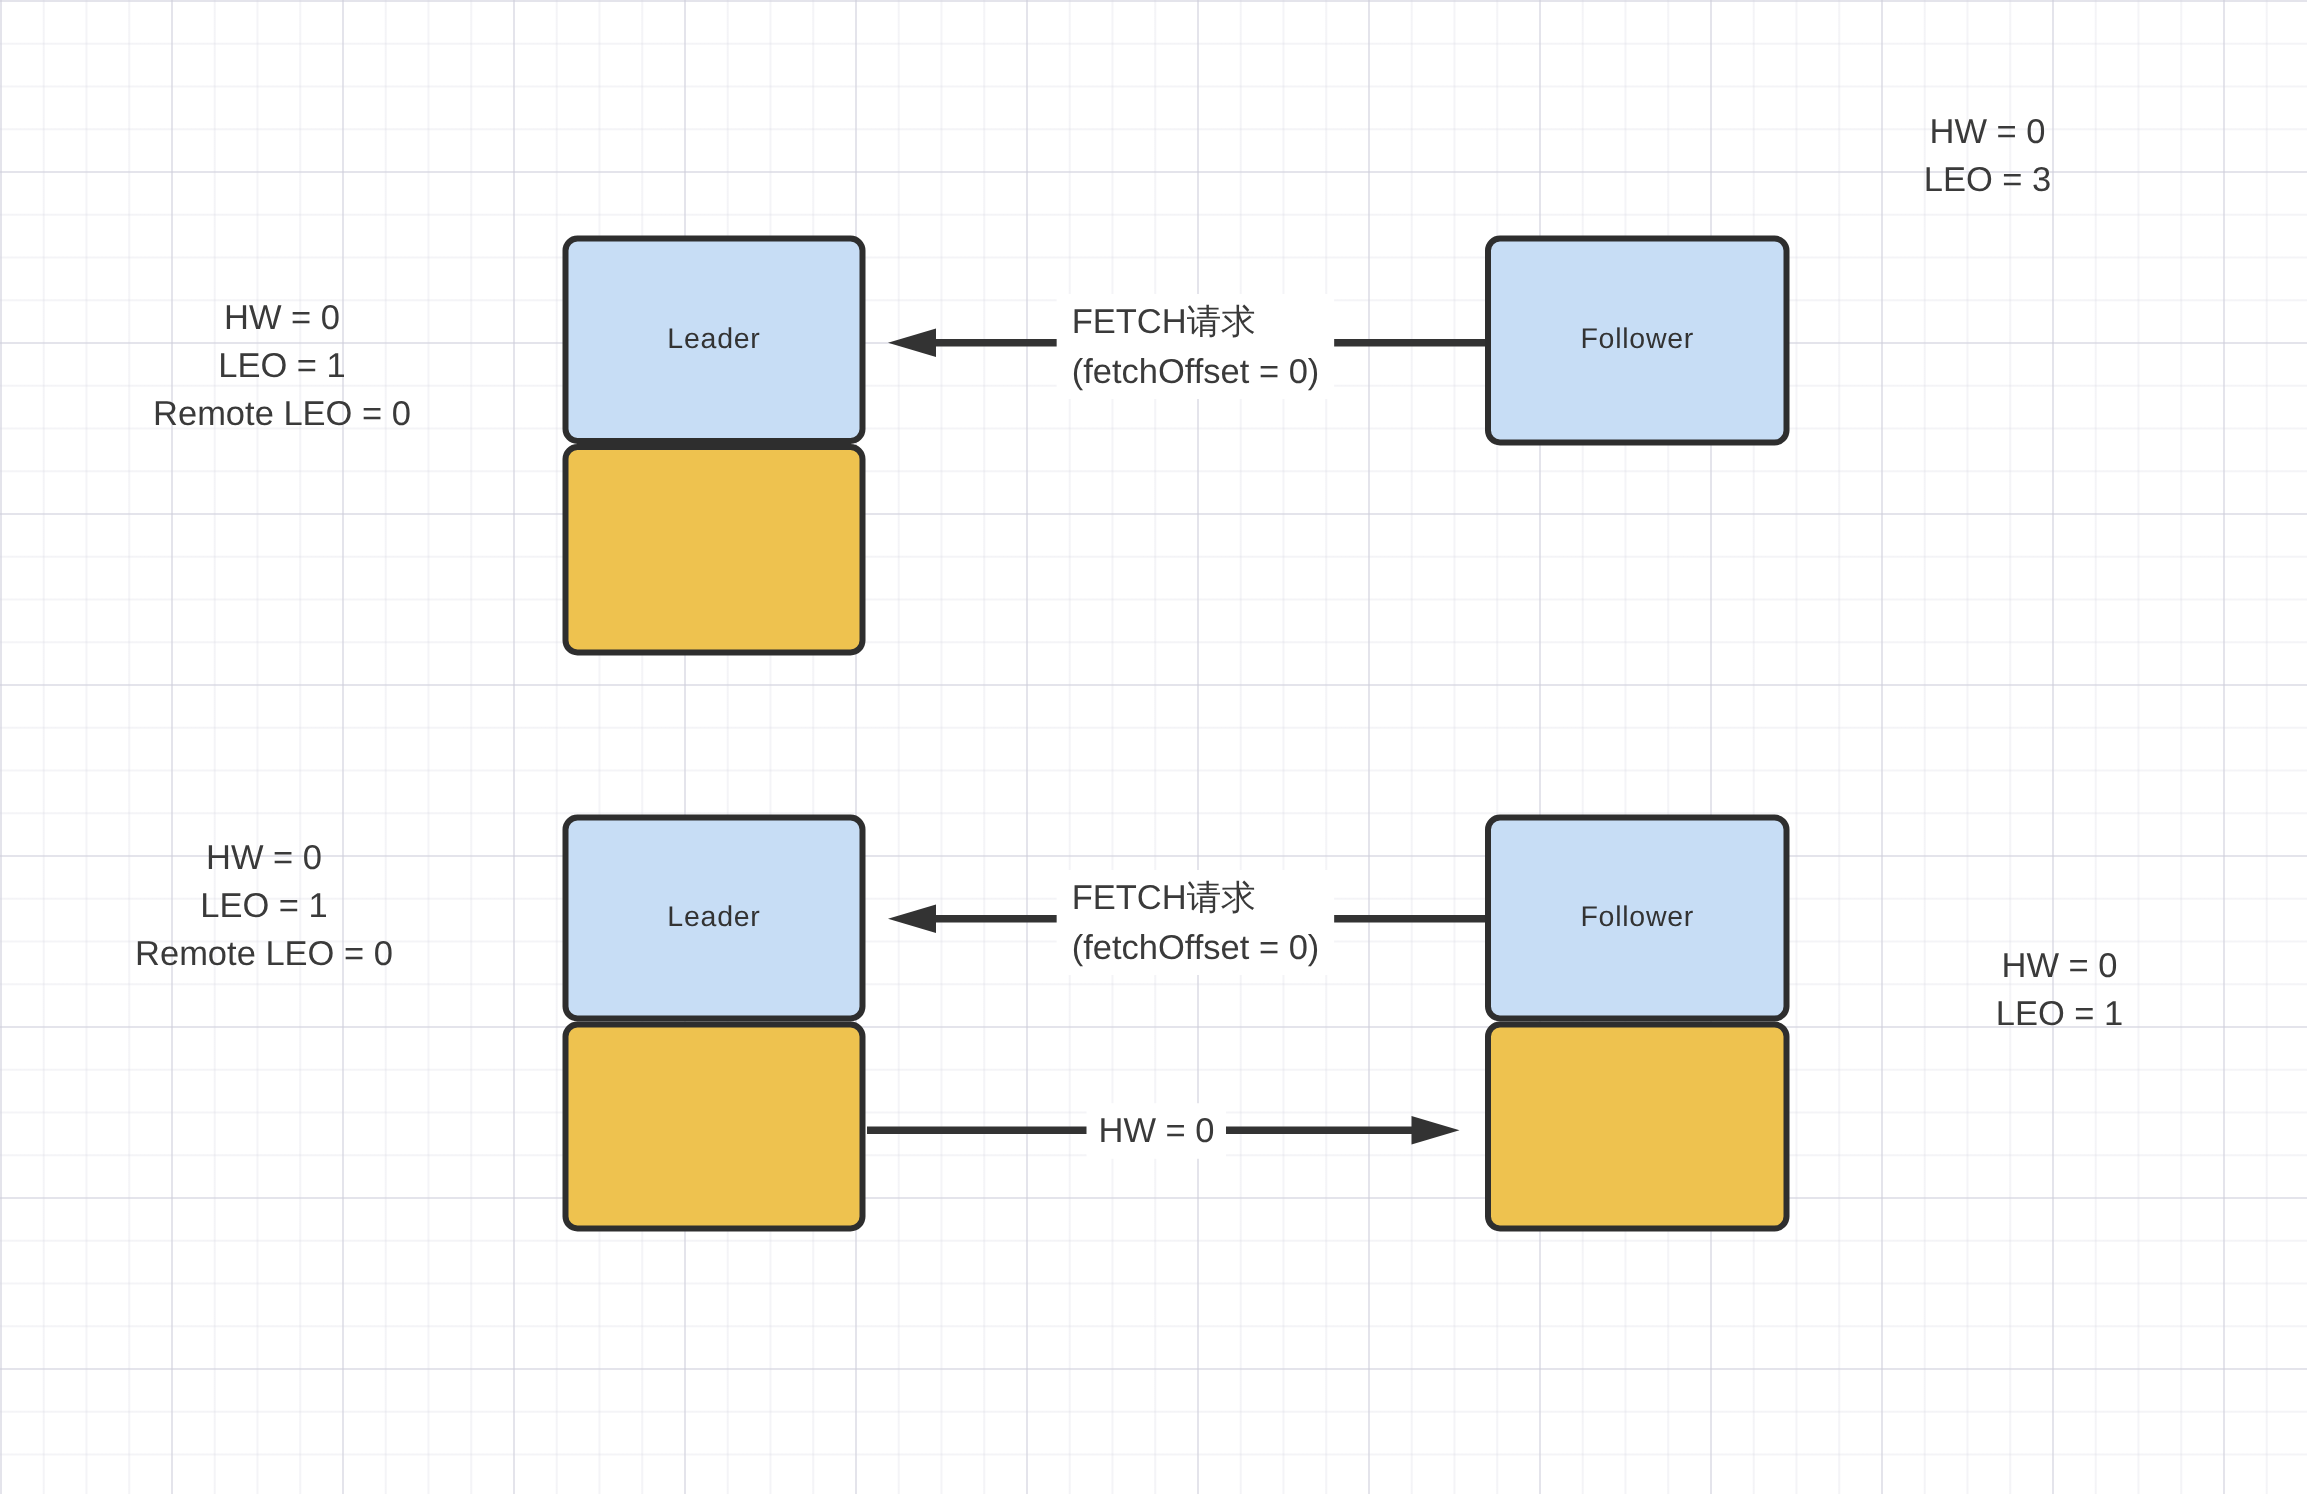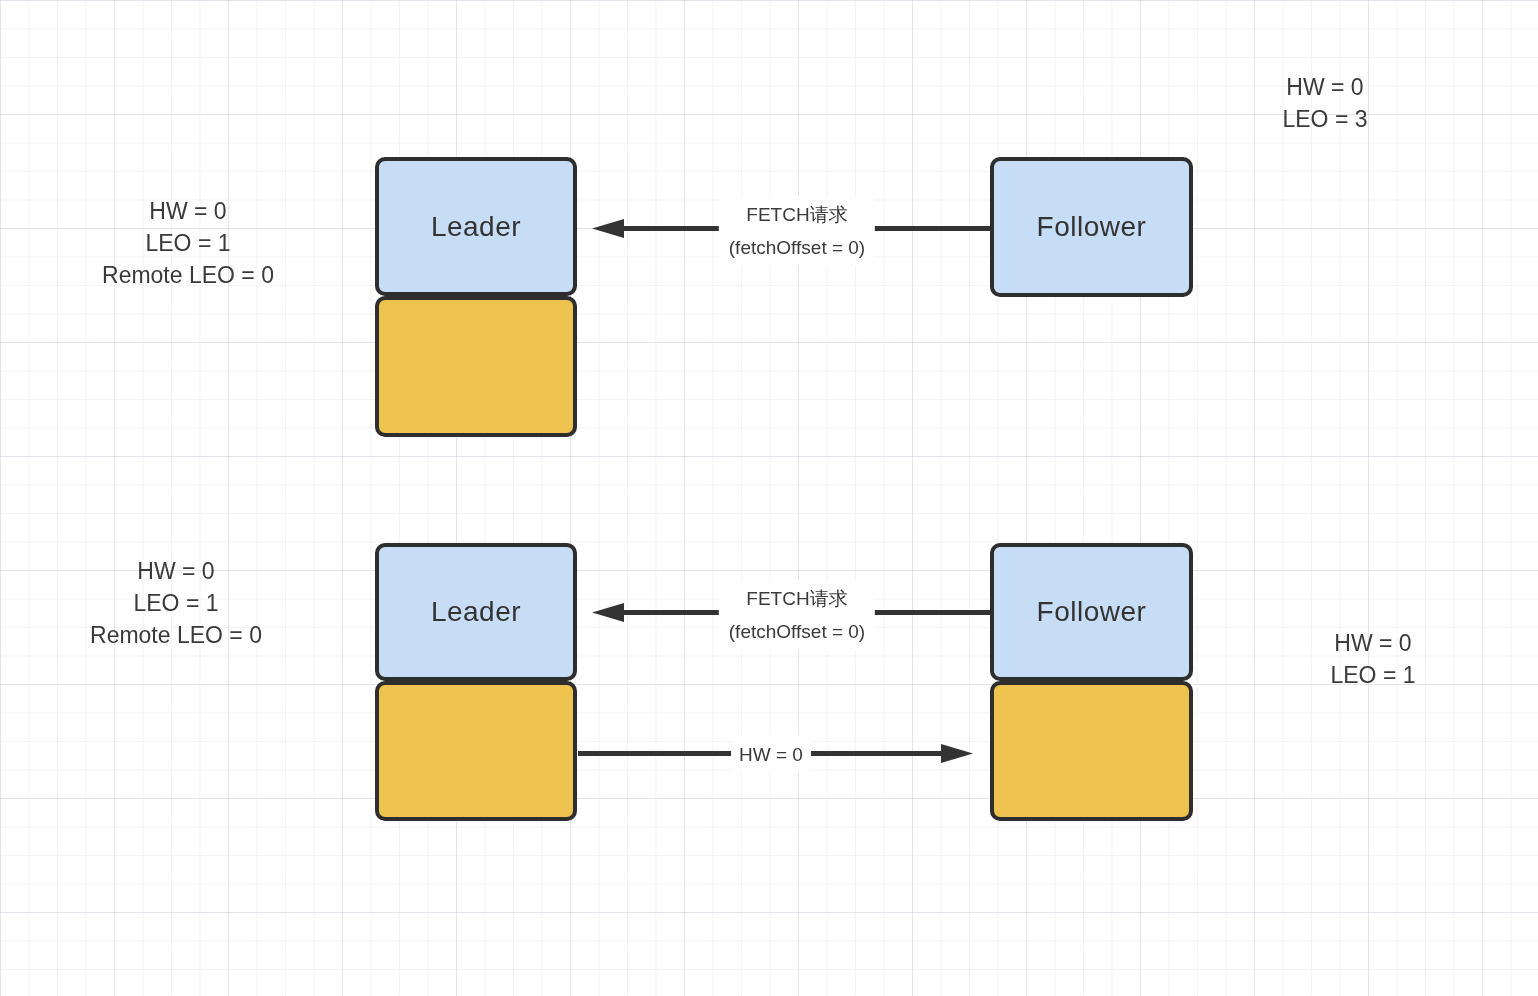--- a/index.html
+++ b/index.html
@@ -28,33 +28,32 @@
     height: 996px;
   }
   .node {
     position: absolute;
     box-sizing: border-box;
     border: 4px solid #2e2e2e;
     border-radius: 10px;
     display: flex;
     align-items: center;
     justify-content: center;
-    font-size: 28px;
+    font-size: 19px;
     color: #333333;
     letter-spacing: 0.5px;
   }
   .node.blue   { background: #c7ddf5; }
   .node.orange { background: #eec24f; }
 
   .arrow-label {
     position: absolute;
     transform: translate(-50%, -50%);
     background: #ffffff;
-    text-align: center;
-    font-size: 19px;
+    font-size: 23px;
     line-height: 33px;
     color: #3a3a3a;
     padding: 2px 10px;
     white-space: nowrap;
   }
   .annotation {
     position: absolute;
     text-align: center;
     font-size: 23px;
     line-height: 32px;

